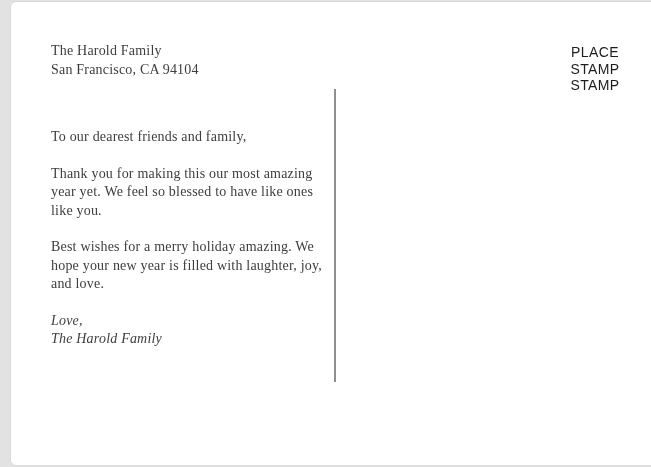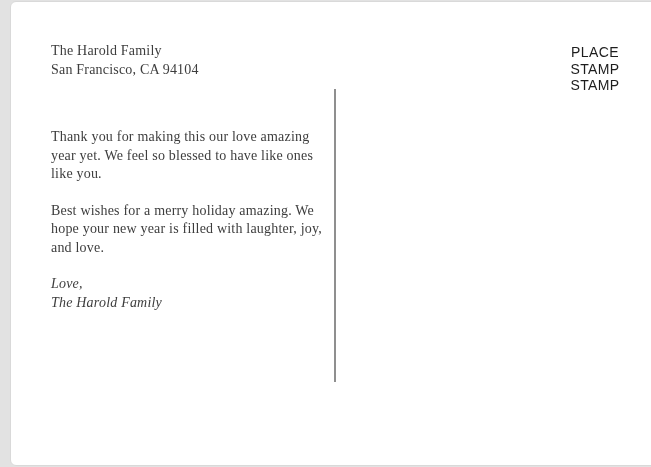--- a/index.html
+++ b/index.html
@@ -83,21 +83,24 @@
   <div class="stamp-box">
     <div>PLACE</div>
     <div>STAMP</div>
     <div>STAMP</div>
   </div>
 
   <div class="divider"></div>
 
   <div class="message">
     <div class="para">
-      <div>Thank you for making this our love amazing</div>
+      <div>To our dearest friends and family,</div>
+    </div>
+    <div class="para">
+      <div>Thank you for making this our most amazing</div>
       <div>year yet. We feel so blessed to have like ones</div>
       <div>like you.</div>
     </div>
     <div class="para">
       <div>Best wishes for a merry holiday amazing. We</div>
       <div>hope your new year is filled with laughter, joy,</div>
       <div>and love.</div>
     </div>
     <div class="para signature">
       <div>Love,</div>

